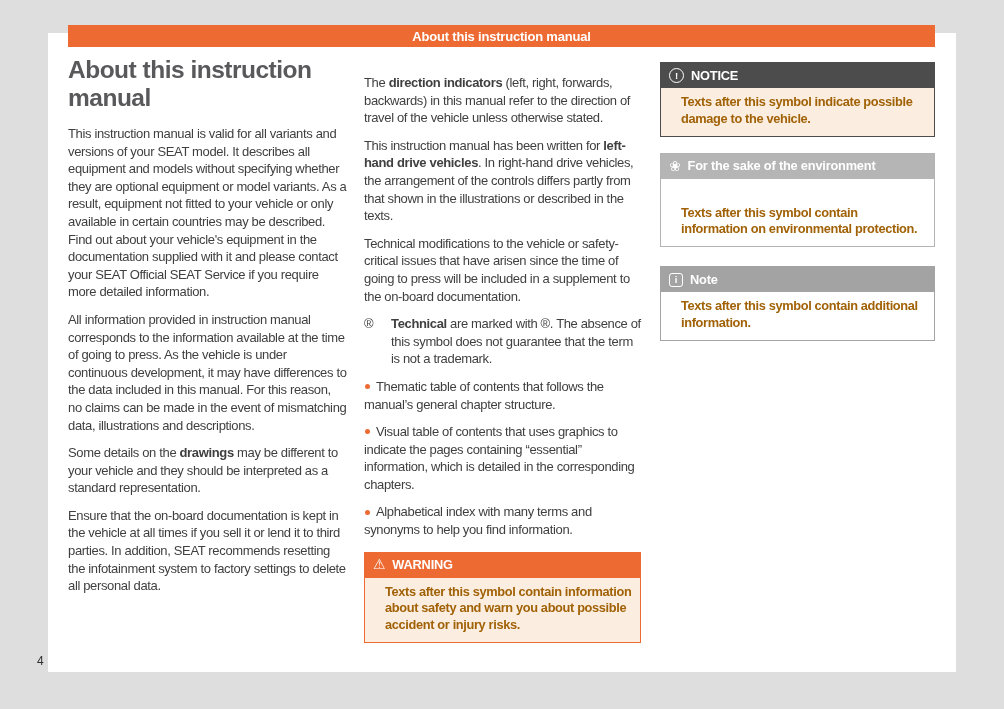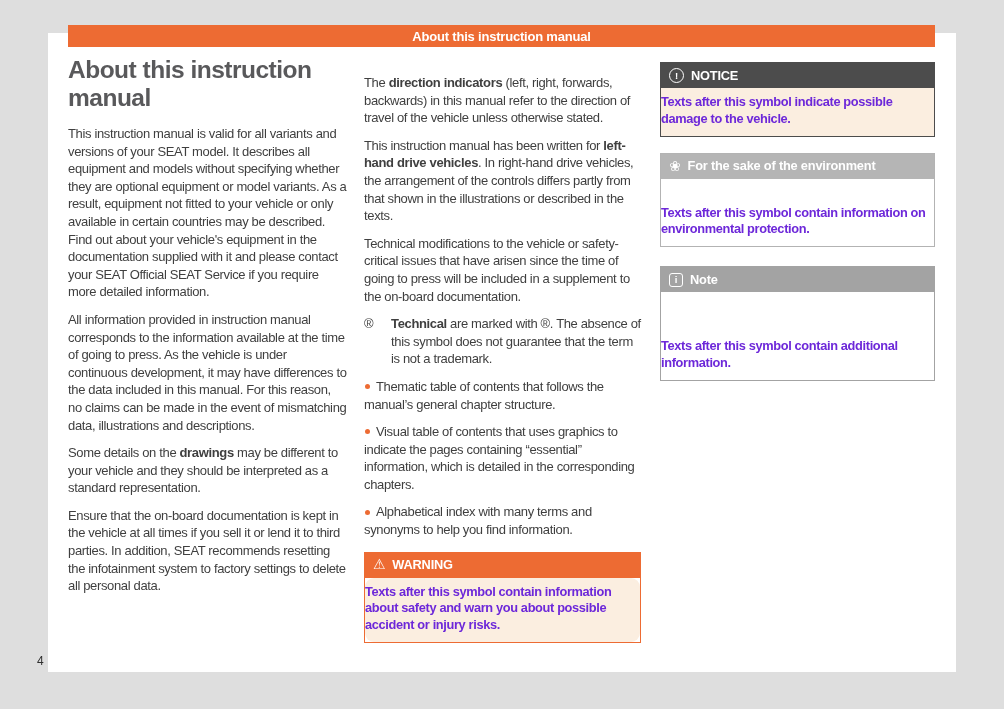--- a/index.html
+++ b/index.html
@@ -40,35 +40,35 @@
     background:#ed6b33;margin:0 6px 2px 1px;vertical-align:middle;
   }
   
   .infobox{margin:0;}
   .ib-head{
     height:25px;display:flex;align-items:center;
     padding:0 8px;color:#ffffff;font-weight:bold;font-size:12.8px;
     letter-spacing:-0.2px;
   }
   .ib-body{
-    padding:6px 8px 8px 0;font-weight:bold;font-size:12.8px;
-    line-height:16.8px;color:#6d28d9;letter-spacing:-0.35px;
+    padding:6px 8px 8px 20px;font-weight:bold;font-size:12.8px;
+    line-height:16.8px;color:#a16207;letter-spacing:-0.35px;
   }
   .box-warning{border:1px solid #ed6b33;margin-top:13px;}
   .box-warning .ib-head{background:#ed6b33;}
-  .box-warning .ib-body{background:#fbeee0;border-radius:9px;}
+  .box-warning .ib-body{background:#fbeee0;}
   .box-notice{border:1px solid #4c4c4c;}
   .box-notice .ib-head{background:#4c4c4c;}
   .box-notice .ib-body{background:#fbeee0;}
   .box-env{border:1px solid #b3b3b3;margin-top:16px;}
   .box-env .ib-head{background:#b5b5b5;}
   .box-env .ib-body{background:#ffffff;margin-top:20px;}
   .box-note{border:1px solid #a3a3a3;margin-top:19px;}
   .box-note .ib-head{background:#a3a3a3;}
-  .box-note .ib-body{background:#ffffff;margin-top:40px;}
+  .box-note .ib-body{background:#ffffff;}
   
   .icn{margin-right:7px;display:inline-flex;align-items:center;justify-content:center;}
   .icn-circle{
     width:13px;height:13px;border:1.5px solid #fff;border-radius:50%;
     font-size:9.5px;font-weight:bold;line-height:1;
   }
   .icn-square{
     width:12px;height:12px;border:1.5px solid #fff;border-radius:3px;
     font-size:9.5px;font-weight:bold;line-height:1;
   }

